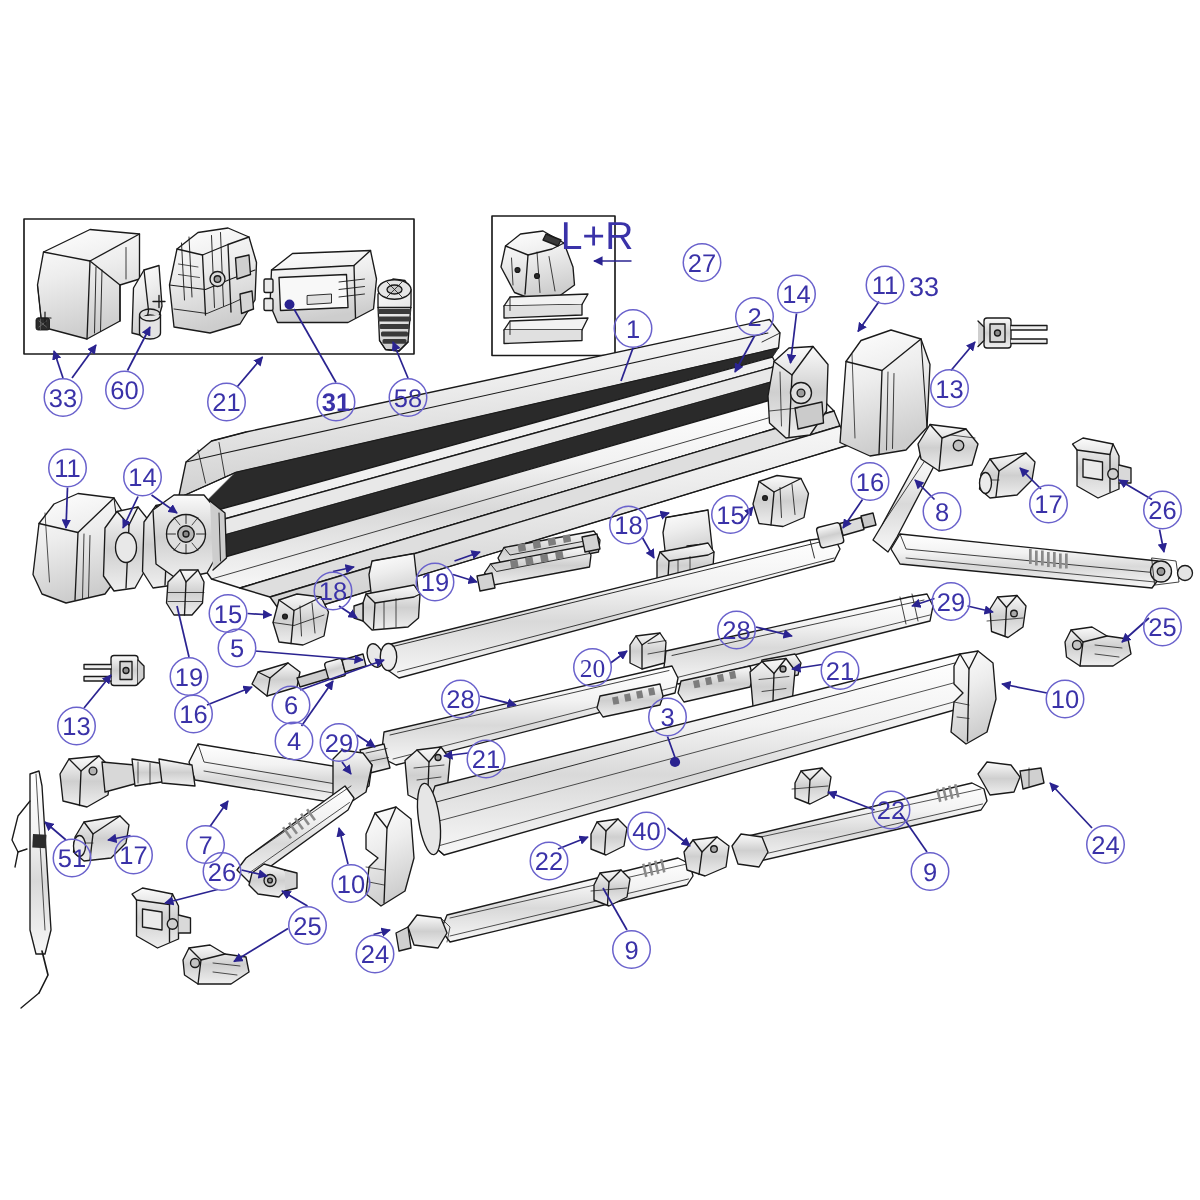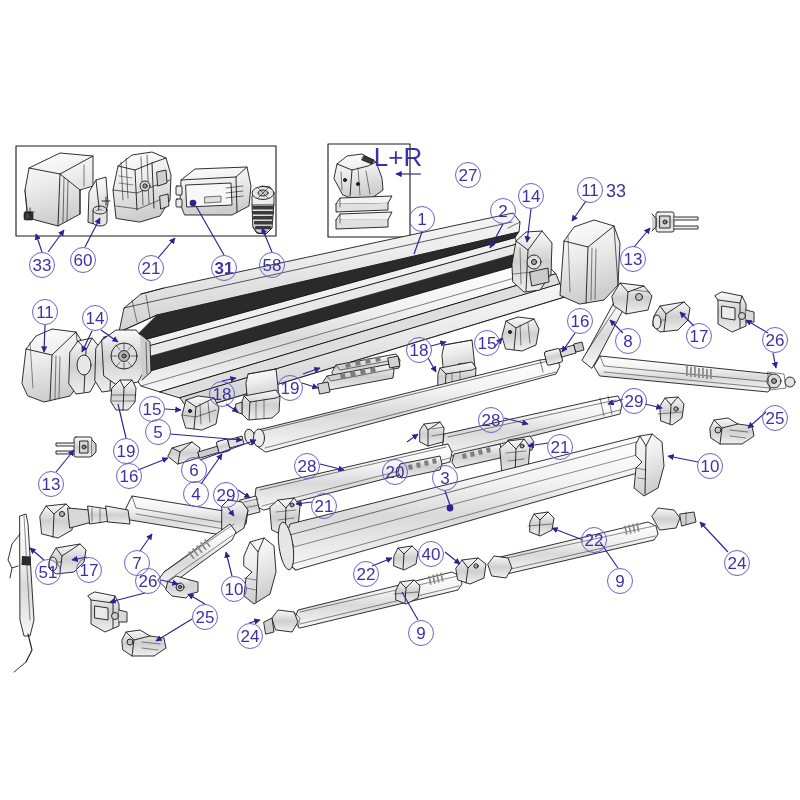--- a/index.html
+++ b/index.html
@@ -804,21 +804,21 @@
       <div class="callout circled" style="left: 129px; top: 476px;">16</div>
       <div class="callout circled" style="left: 51px; top: 484px;">13</div>
       <div class="callout circled" style="left: 290px; top: 388px; text-align: center;">19</div>
       <div class="callout circled" style="left: 419px; top: 350px;">18</div>
       <div class="callout circled" style="left: 487px; top: 343px;">15</div>
       <div class="callout circled" style="left: 194px; top: 470px;">6</div>
       <div class="callout circled" style="left: 196px; top: 494px;">4</div>
       <div class="callout circled" style="left: 226px; top: 495px;">29</div>
       <div class="callout circled" style="left: 307px; top: 466px;">28</div>
       <div class="callout circled" style="left: 491px; top: 420px;">28</div>
-      <div class="callout circled" style="left: 395px; top: 472px;">20</div>
+      <div class="callout circled" style="left: 395px; top: 445px; font-family: Liberation Serif, serif;">20</div>
       <div class="callout circled" style="left: 324px; top: 506px;">21</div>
       <div class="callout circled" style="left: 560px; top: 447px;">21</div>
       <div class="callout circled" style="left: 634px; top: 401px;">29</div>
       <div class="callout circled" style="left: 710px; top: 466px;">10</div>
       <div class="callout circled" style="left: 445px; top: 478px;">3</div>
       <div class="callout circled" style="left: 48px; top: 572px;">51</div>
       <div class="callout circled" style="left: 89px; top: 570px;">17</div>
       <div class="callout circled" style="left: 137px; top: 563px;">7</div>
       <div class="callout circled" style="left: 148px; top: 581px;">26</div>
       <div class="callout circled" style="left: 205px; top: 617px;">25</div>

